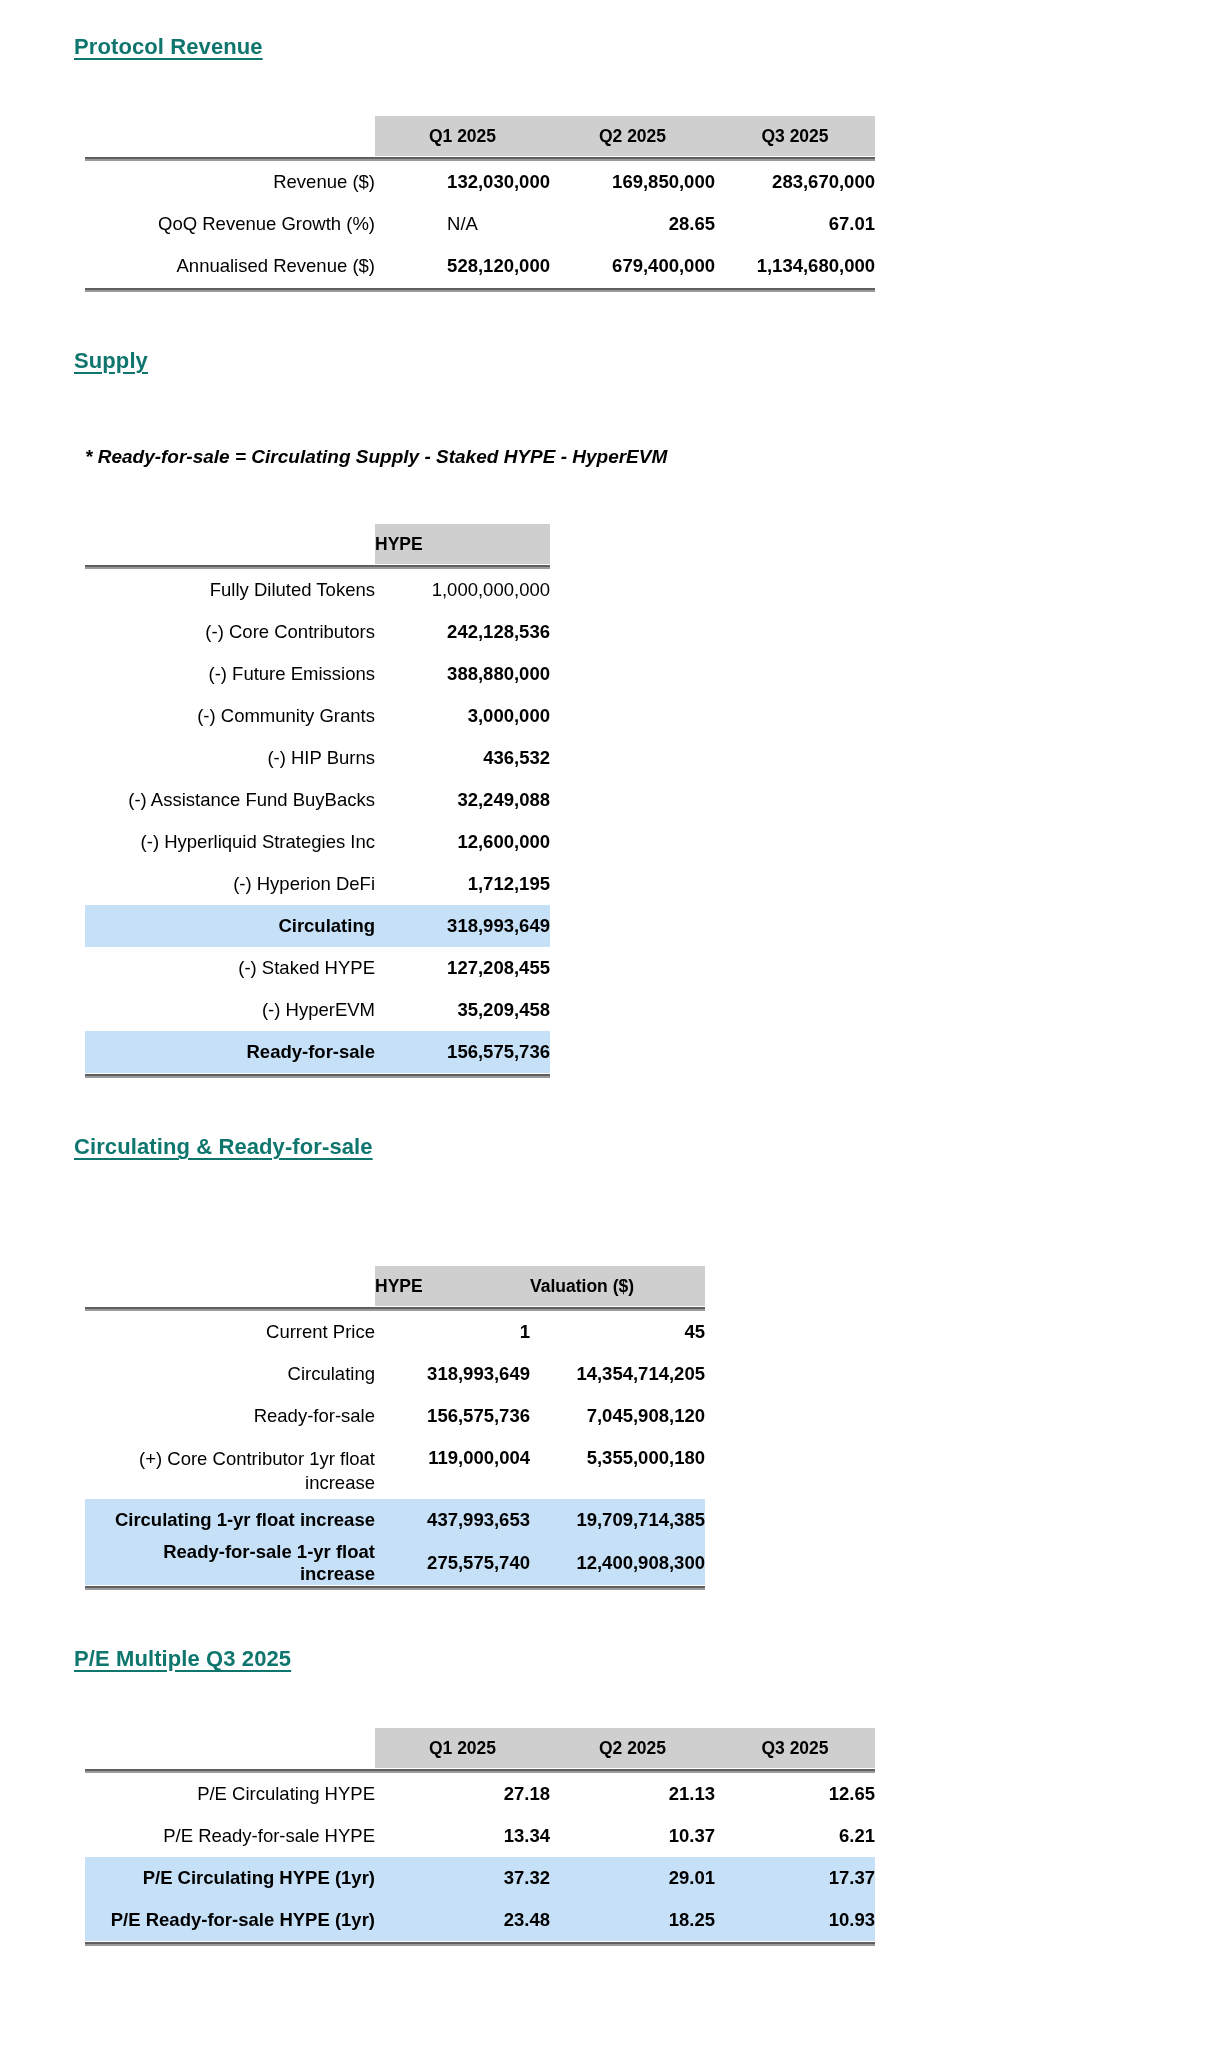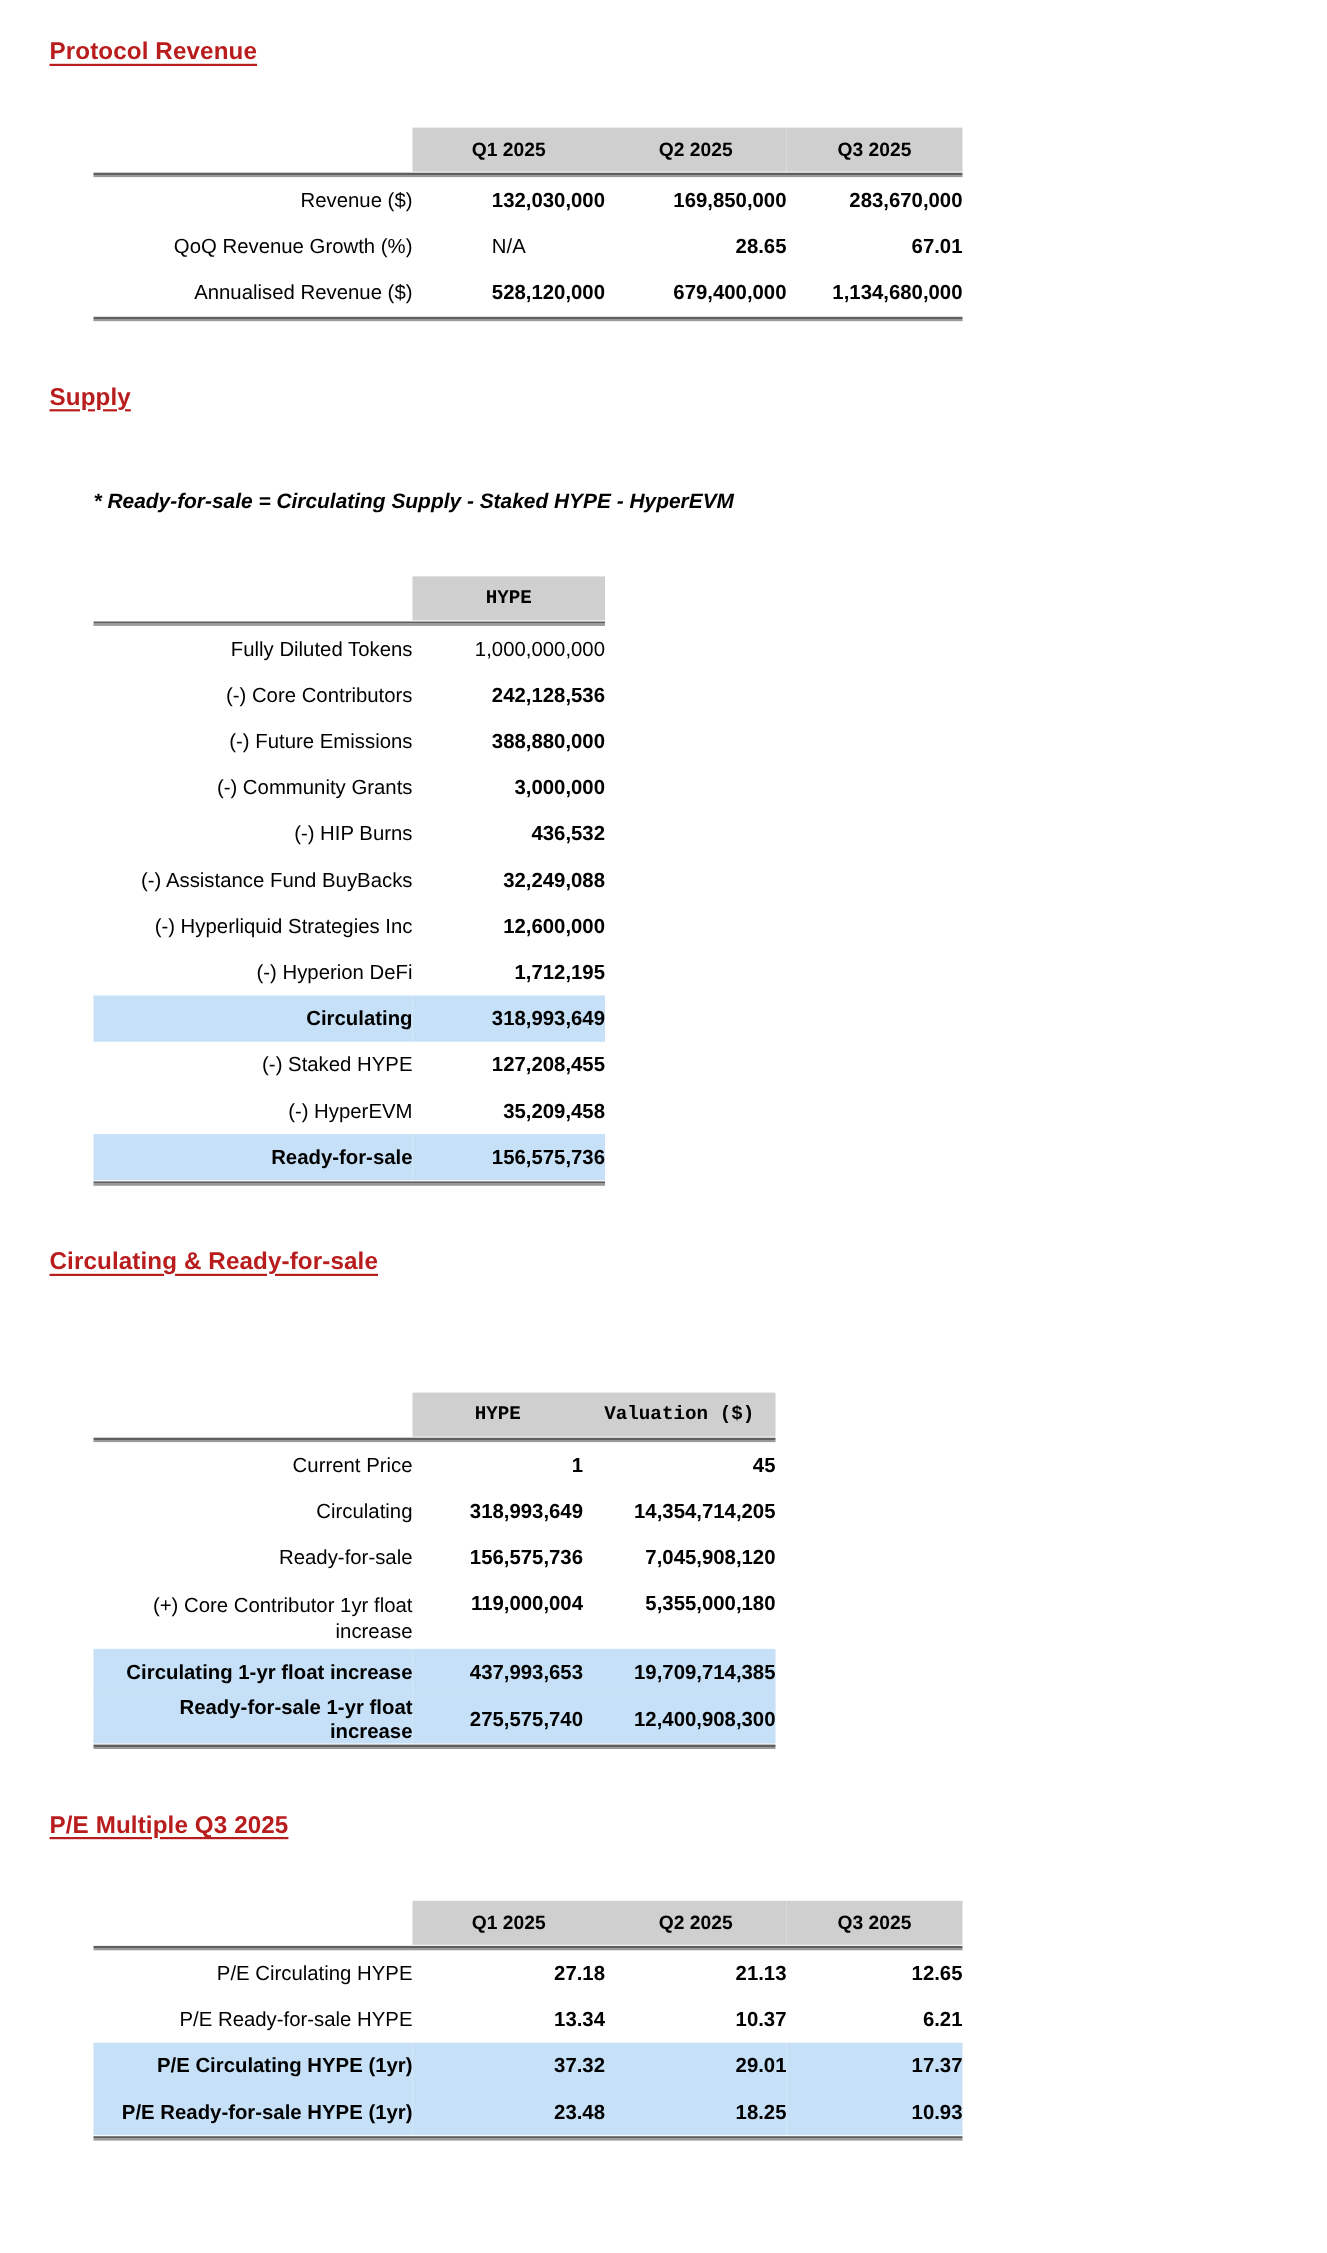--- a/index.html
+++ b/index.html
@@ -22,22 +22,22 @@
     box-sizing: border-box;
   }
   .section {
     margin: 0;
   }
   .section-title {
     font-size: 22px;
     font-weight: bold;
     text-decoration: underline;
     text-underline-offset: 4px;
-    color: #b91c1c;
-    padding-left: 45px;
+    color: #0f766e;
+    padding-left: 74px;
     letter-spacing: 0.1px;
   }
   .note {
     font-size: 19px;
     font-weight: bold;
     font-style: italic;
     padding-left: 85px;
     color: #000;
   }
   table.ftable {
@@ -57,22 +57,21 @@
     font-weight: bold;
     font-size: 17.5px;
     height: 40px;
     padding: 0 12px;
     box-sizing: border-box;
   }
   .hdr-row th.blank {
     background: #ffffff;
   }
   .hdr-row th.right {
-    text-align: center;
-    font-family: Liberation Mono, monospace;
+    text-align: left;
   }
   
   .rule-row td {
     padding: 0;
     height: 5px;
   }
   .rule-inner {
     height: 4px;
     background: linear-gradient(to bottom, #5f5f5f 0%, #5f5f5f 45%, #9a9a9a 45%, #9a9a9a 100%);
   }

